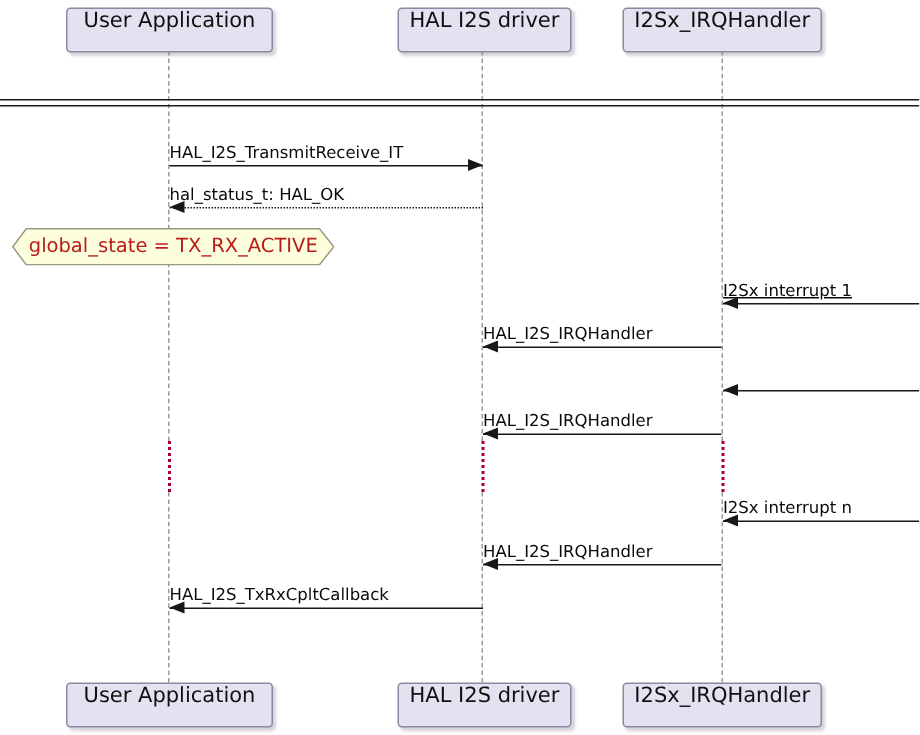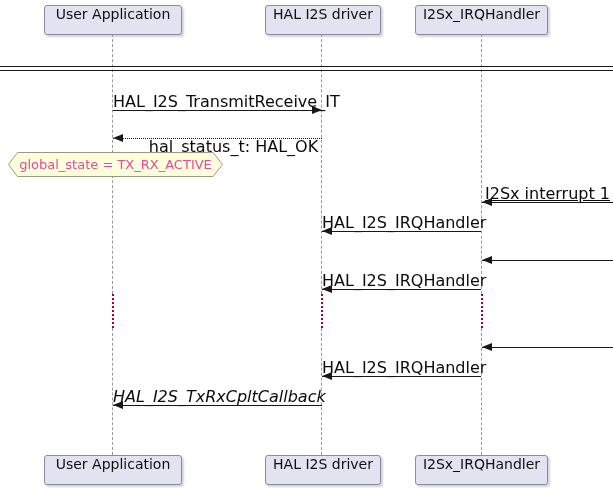--- a/index.html
+++ b/index.html
@@ -19,35 +19,35 @@
   .lifeline-delay{position:absolute; width:0; border-left:2px dotted var(--delay-dot);}
   .divline{position:absolute; left:0; width:613px; height:1px; background:var(--divider-border);}
   .divider-box{
     position:absolute; box-sizing:border-box; background:var(--divider-fill);
     border:2px solid var(--divider-border);
     display:flex; align-items:center; justify-content:center;
     font-size:13px; font-weight:bold; white-space:nowrap;
     box-shadow:2px 2px 2px rgba(120,120,120,.35);
   }
   .msg-label{
-    position:absolute; font-size:16px; height:15px; line-height:15px;
-    text-align:center; white-space:nowrap; color:#0a0a0a;
+    position:absolute; font-size:11px; height:15px; line-height:15px;
+    white-space:nowrap; color:#0a0a0a;
   }
   .msg-line{position:absolute; height:0; border-top:1px solid var(--arrow);}
   .msg-line.dotted{border-top:1px dotted var(--arrow);}
   .arr{position:absolute; width:0; height:0; border-style:solid;}
   .arr.left{border-width:4px 10px 4px 0; border-color:transparent var(--arrow) transparent transparent;}
   .arr.right{border-width:4px 0 4px 10px; border-color:transparent transparent transparent var(--arrow);}
   .hexnote{position:absolute;}
   .hexnote svg{position:absolute; left:0; top:0;}
   .hexnote polygon{fill:var(--note-fill); stroke:var(--note-border); stroke-width:1;}
   .hex-label{
     position:absolute; left:0; top:0; width:100%; height:100%;
     display:flex; align-items:center; justify-content:center;
-    font-size:13px; color:#ec4899; white-space:nowrap;text-align:center;
+    font-size:13px; color:#b91c1c; white-space:nowrap;text-align:center;
   }
 </style>
 </head>
 <body>
 
 <div class="canvas">
 
   <div class="lifeline" style="left:112px; top:34px; height:260px;"></div>
   <div class="lifeline-delay" style="left:112px; top:294px; height:34px;"></div>
   <div class="lifeline" style="left:112px; top:328px; height:127px;"></div>
@@ -70,21 +70,21 @@
     <span>I2Sx_IRQHandler</span>
   </div>
 
   <div class="divline" style="top:66px;"></div>
   <div class="divline" style="top:70px;"></div>
 
   <div class="msg-label" style="left:113px; top:94px; width:209px;">HAL_I2S_TransmitReceive_IT</div>
   <div class="msg-line" style="left:113px; top:110px; width:209px;"></div>
   <div class="arr right" style="left:312px; top:106px;"></div>
 
-  <div class="msg-label" style="left:129px; top:122px; width:209px;margin-top:17px;">hal_status_t: HAL_OK</div>
+  <div class="msg-label" style="left:113px; top:122px; width:209px;">hal_status_t: HAL_OK</div>
   <div class="msg-line dotted" style="left:113px; top:138px; width:209px;"></div>
   <div class="arr left" style="left:113px; top:134px;"></div>
 
   <div class="hexnote" style="left:8px; top:152px; width:215px; height:25px;">
     <svg width="215" height="25" viewBox="0 0 215 25">
       <polygon points="9.5,0.5 205,0.5 214.5,12.5 205,24.5 9.5,24.5 0.5,12.5"></polygon>
     </svg>
     <div class="hex-label">global_state = TX_RX_ACTIVE</div>
   </div>
 
@@ -96,28 +96,29 @@
   <div class="msg-line" style="left:322px; top:231px; width:159px;"></div>
   <div class="arr left" style="left:322px; top:227px;"></div>
 
   <div class="msg-line" style="left:482px; top:260px; width:131px;"></div>
   <div class="arr left" style="left:482px; top:256px;"></div>
 
   <div class="msg-label" style="left:322px; top:273px; width:159px;">HAL_I2S_IRQHandler</div>
   <div class="msg-line" style="left:322px; top:289px; width:159px;"></div>
   <div class="arr left" style="left:322px; top:285px;"></div>
 
+  <div class="msg-label" style="left:482px; top:331px; width:131px;">I2Sx interrupt n</div>
   <div class="msg-line" style="left:482px; top:347px; width:131px;"></div>
   <div class="arr left" style="left:482px; top:343px;"></div>
 
   <div class="msg-label" style="left:322px; top:360px; width:159px;">HAL_I2S_IRQHandler</div>
   <div class="msg-line" style="left:322px; top:376px; width:159px;"></div>
   <div class="arr left" style="left:322px; top:372px;"></div>
 
-  <div class="msg-label" style="left:113px; top:389px; width:209px;font-style:italic;">HAL_I2S_TxRxCpltCallback</div>
+  <div class="msg-label" style="left:113px; top:389px; width:209px;">HAL_I2S_TxRxCpltCallback</div>
   <div class="msg-line" style="left:113px; top:405px; width:209px;"></div>
   <div class="arr left" style="left:113px; top:401px;"></div>
 
 
   <div class="participant" style="left:44px; top:455px; width:138px;">
     <span>User Application</span>
   </div>
   <div class="participant" style="left:265px; top:455px; width:116px;">
     <span>HAL I2S driver</span>
   </div>

